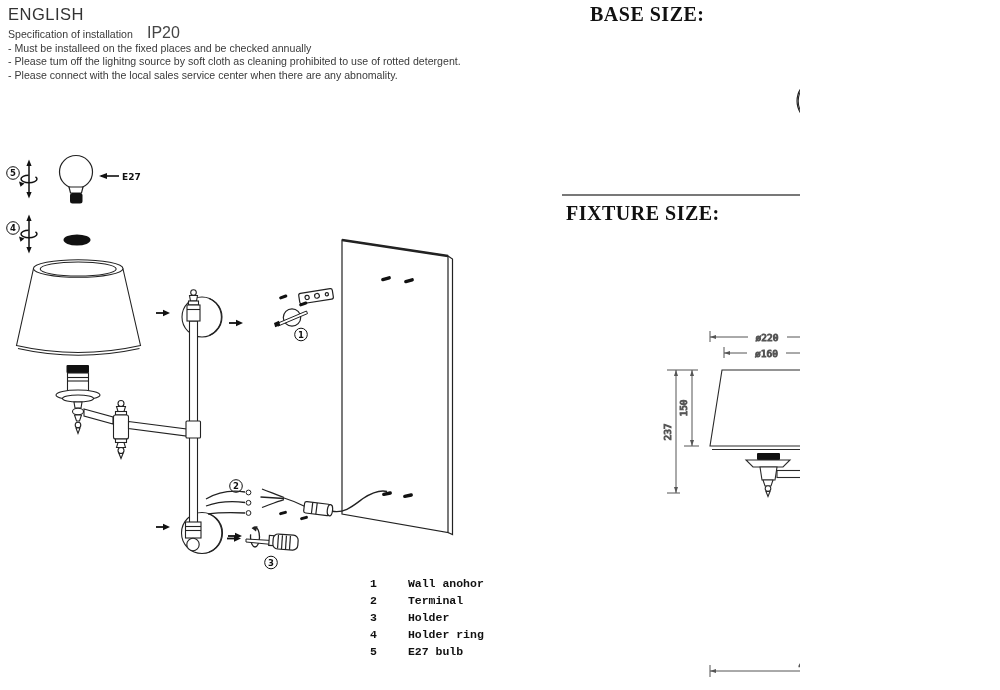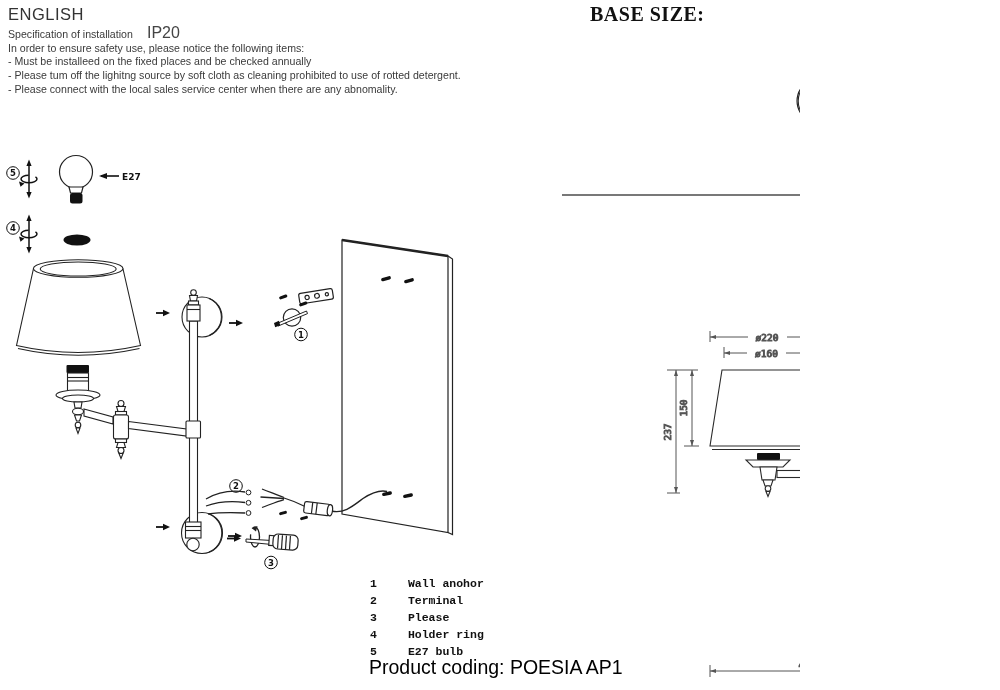--- a/index.html
+++ b/index.html
@@ -26,28 +26,28 @@
 </head>
 <body>
 
 <div id="page">
 
   <div class="abs hdr-lang">ENGLISH</div>
   <div class="abs hdr-ip">IP20</div>
 
   <div class="abs spec">
     <div>Specification of installation</div>
-    <div>In order to ensure safety use, please notice the following items:</div>
     <div>- Must be installeed on the fixed places and be checked annually</div>
     <div>- Please tum off the lighitng source by soft cloth as cleaning prohibited to use of rotted detergent.</div>
     <div>- Please connect with the local sales service center when there are any abnomality.</div>
   </div>
 
   <div class="abs sec-title base-title">BASE SIZE:</div>
   <div class="abs sep"></div>
+  <div class="abs sec-title fixture-title">FIXTURE SIZE:</div>
 
   <svg style="left:775px;top:50px" width="140" height="110" viewBox="0 0 140 110">
     <g stroke="#222" stroke-width="1.1" fill="none">
       <circle cx="44" cy="51" r="22" fill="#fff"></circle>
       <path d="M 35,31.5 A 22,22 0 0 0 35,70.5"></path>
       <polygon points="30,22 40,20.5 41,43 30,44" fill="#fff"></polygon>
       <polygon points="26,43 44,41 45,51 26,53" fill="#fff"></polygon>
       <line x1="26" y1="47.5" x2="45" y2="45.5"></line>
       <polygon points="28,53 43,52 42,60 28,61" fill="#fff"></polygon>
       <circle cx="35" cy="66.5" r="8" fill="#fff"></circle>
@@ -318,20 +318,19 @@
         <line x1="290" y1="390.5" x2="290" y2="404.5"></line>
       </g>
       <circle cx="271" cy="417.5" r="6.3" fill="#fff" stroke="#111" stroke-width="1"></circle>
       <text class="num" x="271" y="420.5" text-anchor="middle">3</text>
     </g>
   </svg>
 
   <div class="abs parts">
     <div class="part-line"><span>1</span><span class="pname">Wall anohor</span></div>
     <div class="part-line"><span>2</span><span class="pname">Terminal</span></div>
-    <div class="part-line"><span>3</span><span class="pname">Please</span></div>
+    <div class="part-line"><span>3</span><span class="pname">Holder</span></div>
     <div class="part-line"><span>4</span><span class="pname">Holder ring</span></div>
     <div class="part-line"><span>5</span><span class="pname">E27 bulb</span></div>
   </div>
 
-  <div class="abs coding">Product coding: POESIA AP1</div>
 
 </div>
 
 </body></html>

